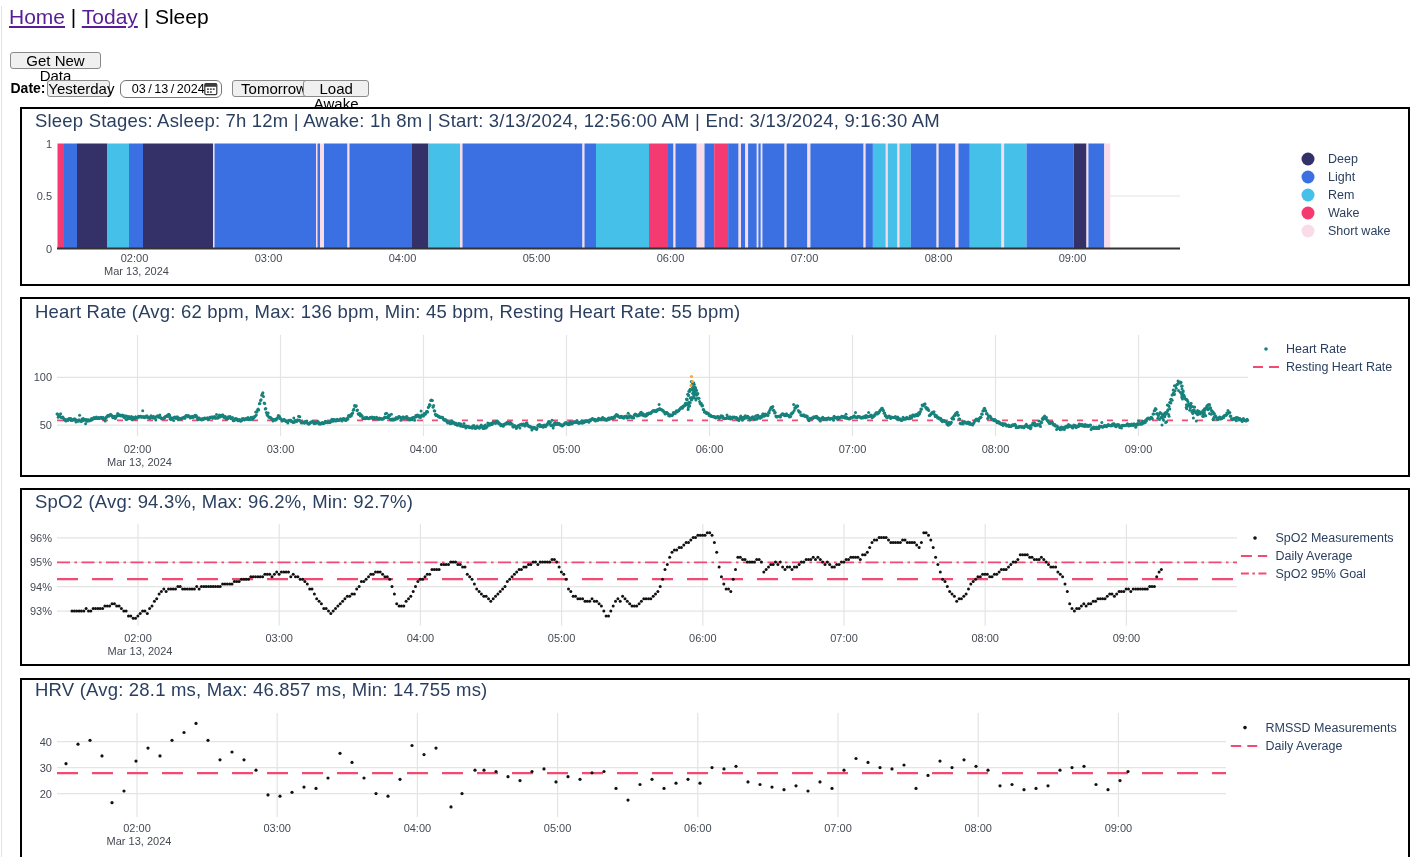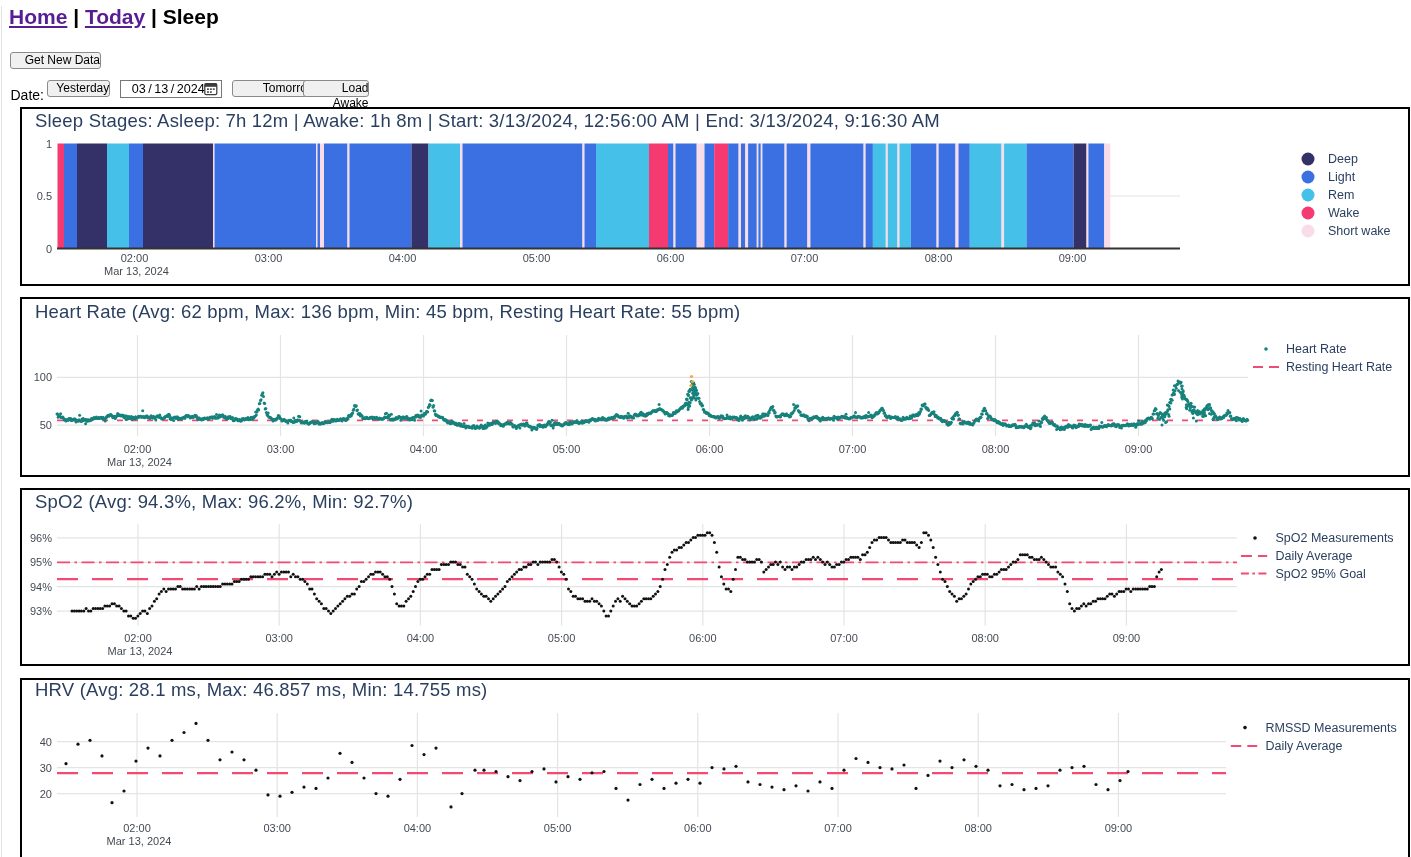--- a/index.html
+++ b/index.html
@@ -1,25 +1,25 @@
 <!DOCTYPE html>
 <html><head><meta charset="utf-8"><style>
 *{margin:0;padding:0;box-sizing:border-box}
 body{width:1411px;height:857px;background:#fff;font-family:"Liberation Sans",sans-serif;position:relative;overflow:hidden}
 .abs{position:absolute}
 .panel{position:absolute;left:19.5px;width:1390px;border:2px solid #000;background:#fff}
-.btn{position:absolute;background:#f0f0f0;border:1px solid #8a8a8a;border-radius:3px;font-size:12px;color:#000;text-align:right;line-height:15px;height:17.3px}
+.btn{position:absolute;background:#f0f0f0;border:1px solid #8a8a8a;border-radius:3px;font-size:15px;color:#000;text-align:center;line-height:15px;height:17.3px}
 svg{position:absolute;left:0;top:0}
 </style></head><body>
 <div class="abs" style="left:1px;top:6px;width:1.3px;height:851px;background:#e3e3e3"></div>
-<div class="abs" style="left:9px;top:5px;font-size:21px;font-weight:bold;color:#000"><span style="color:#571d96;text-decoration:underline">Home</span> | <span style="color:#571d96;text-decoration:underline">Today</span> | Sleep</div>
+<div class="abs" style="left:9px;top:5px;font-size:21px;font-weight:normal;color:#000"><span style="color:#571d96;text-decoration:underline">Home</span> | <span style="color:#571d96;text-decoration:underline">Today</span> | Sleep</div>
 <div class="btn" style="left:10px;top:52px;width:91px">Get New Data</div>
-<div class="abs" style="left:10.5px;top:87px;font-size:14px;font-weight:normal">Date:</div>
+<div class="abs" style="left:10.5px;top:80px;font-size:14px;font-weight:bold">Date:</div>
 <div class="btn" style="left:47.3px;top:80px;width:63px">Yesterday</div>
-<div class="abs" style="left:119.7px;top:79.6px;width:102.5px;height:18px;background:#fff;border:1px solid #767676;border-radius:0;font-size:12.6px;line-height:16px;padding-left:11px">03 / 13 / 2024</div>
+<div class="abs" style="left:119.7px;top:79.6px;width:102.5px;height:18px;background:#fff;border:1px solid #767676;border-radius:6px;font-size:12.6px;line-height:16px;padding-left:11px">03 / 13 / 2024</div>
 <svg class="abs" style="left:204px;top:81.6px" width="14" height="14" viewBox="0 0 14 14">
 <rect x="0.8" y="1.6" width="12" height="11" rx="1.4" fill="none" stroke="#3c3c3c" stroke-width="1.25"></rect>
 <rect x="0.8" y="1.6" width="12" height="3.2" fill="#3c3c3c"></rect>
 <rect x="3" y="6.4" width="1.9" height="1.5" fill="#3c3c3c"></rect>
     <rect x="5.9" y="6.4" width="1.9" height="1.5" fill="#3c3c3c"></rect>
     <rect x="8.8" y="6.4" width="1.9" height="1.5" fill="#3c3c3c"></rect>
 <rect x="3" y="9.3" width="1.9" height="1.5" fill="#3c3c3c"></rect>
     <rect x="5.9" y="9.3" width="1.9" height="1.5" fill="#3c3c3c"></rect>
   </svg>
 <div class="btn" style="left:231.5px;top:80px;width:85px">Tomorrow</div>

